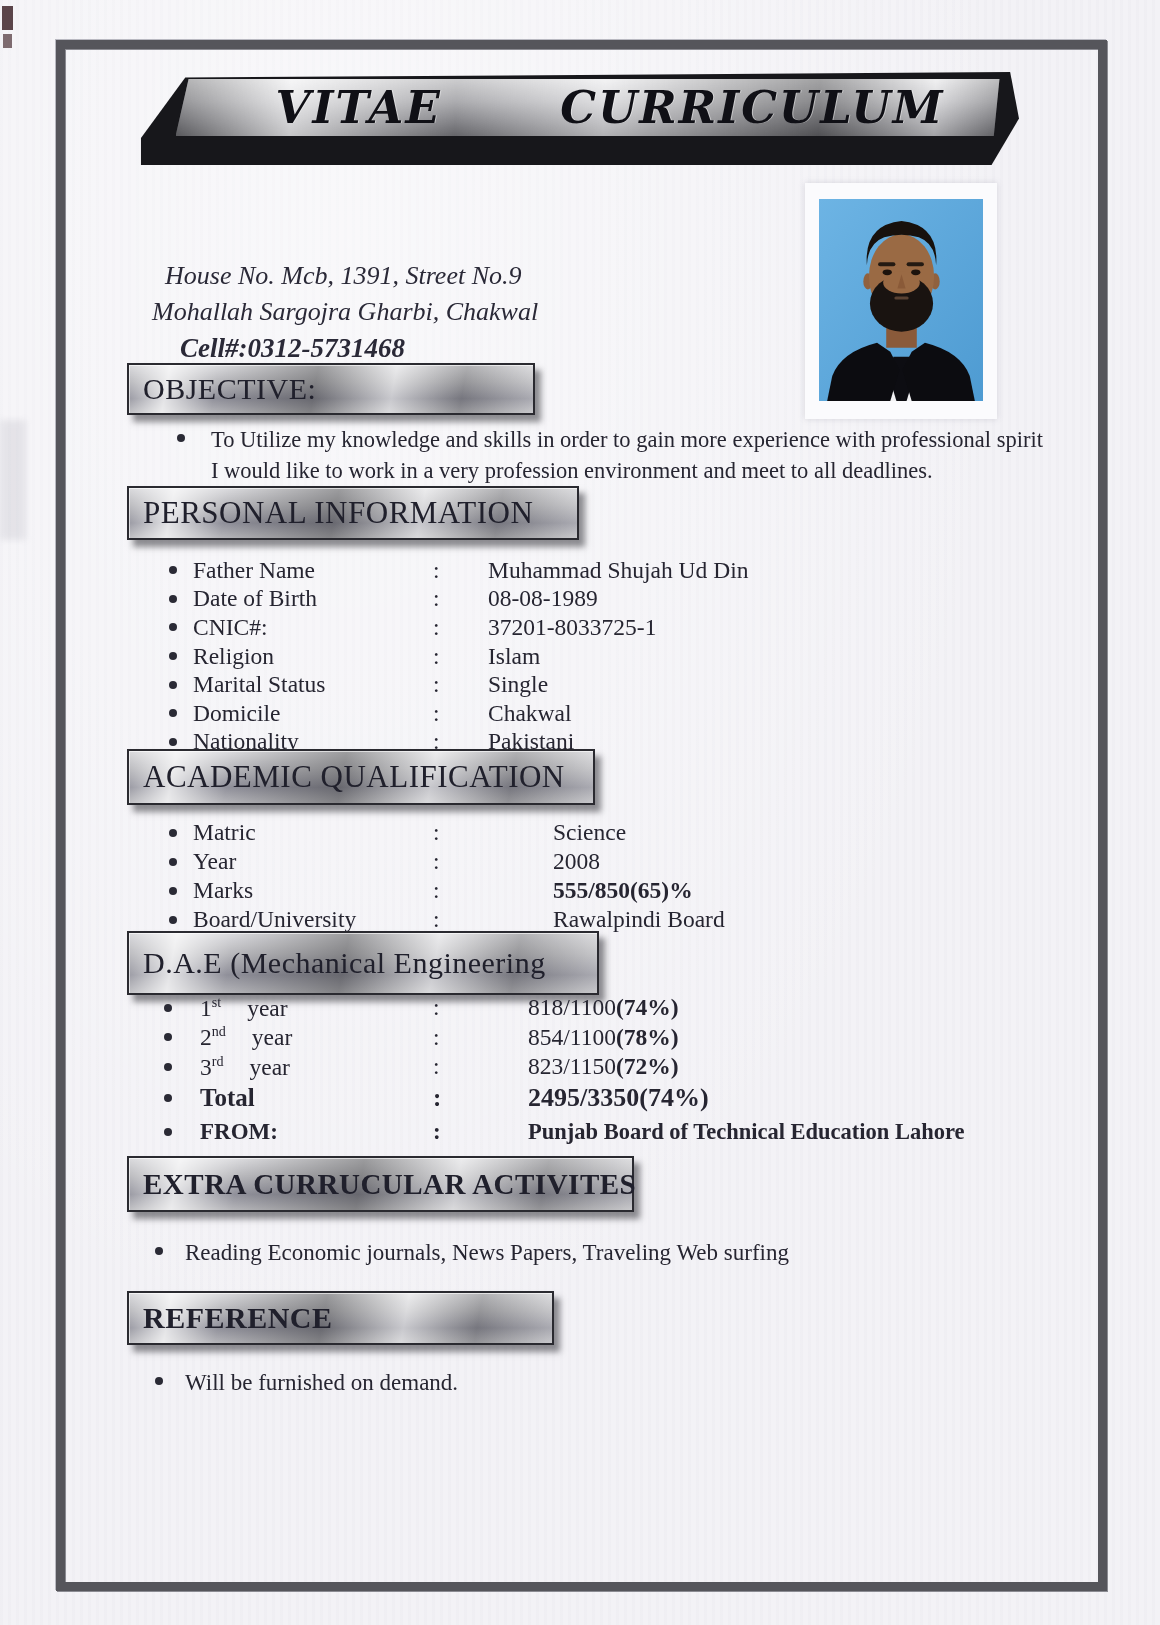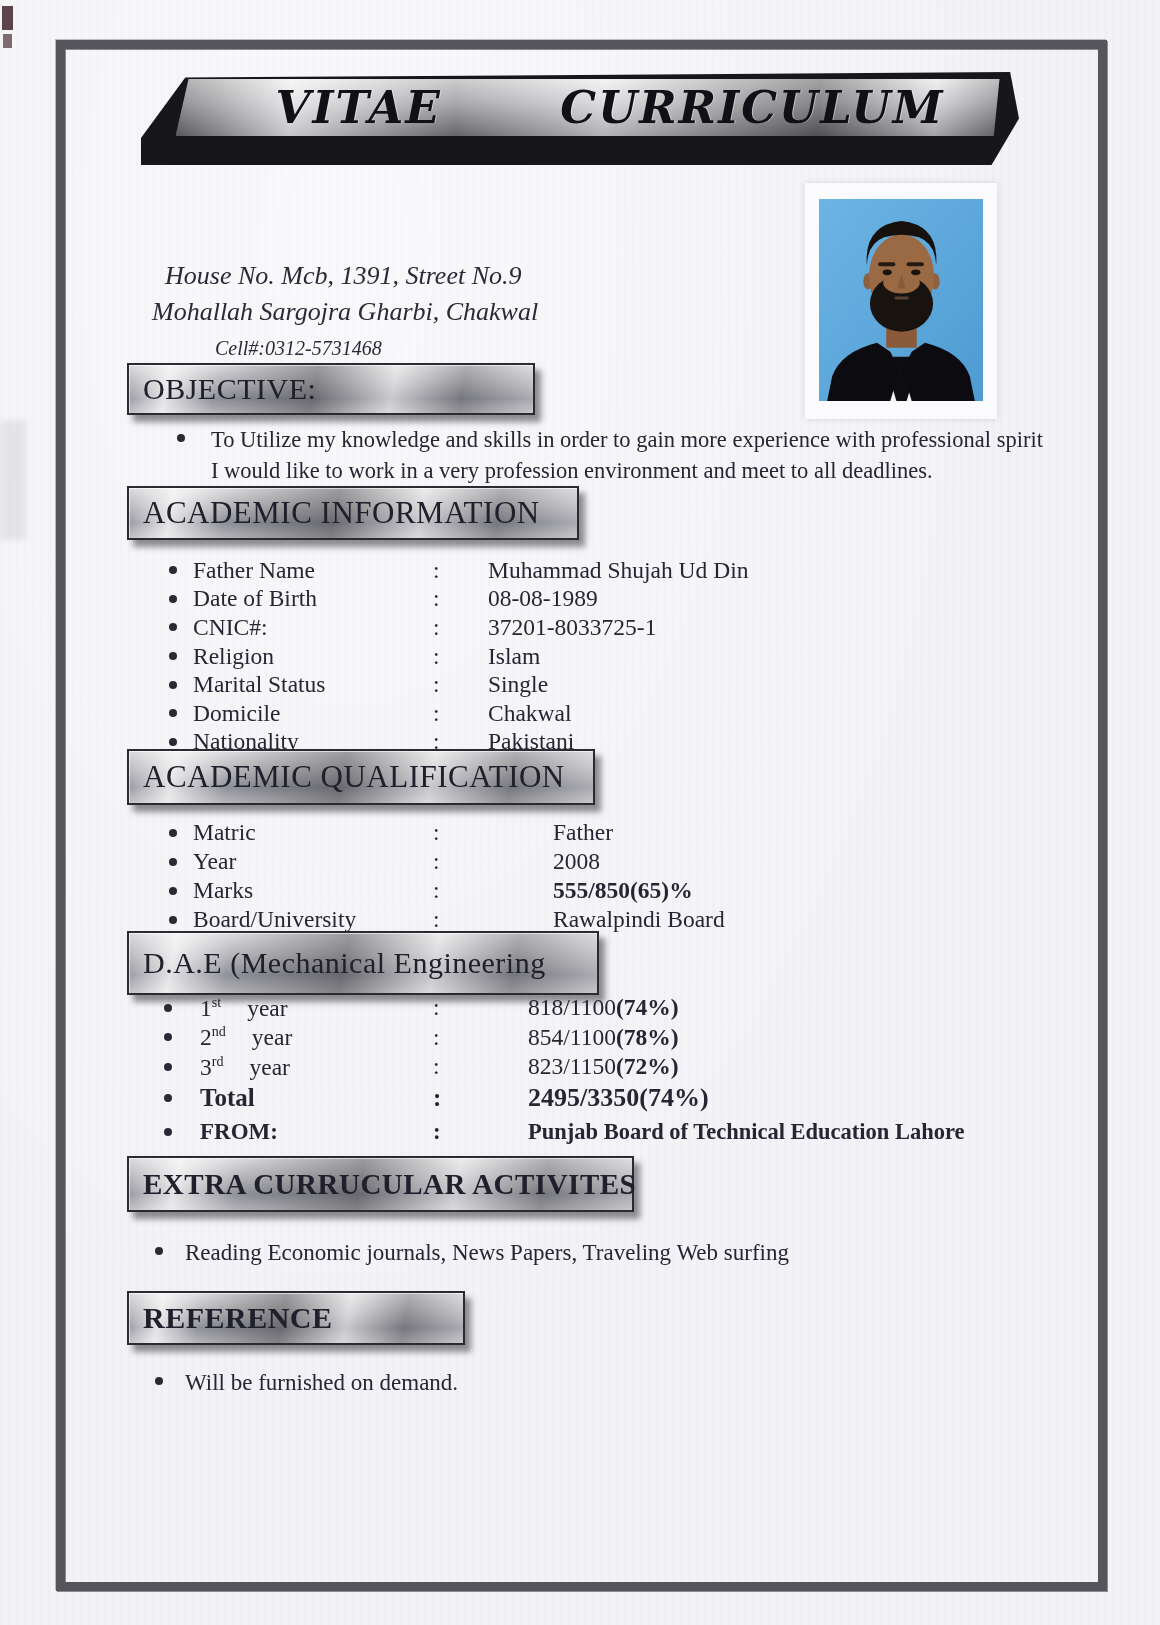--- a/index.html
+++ b/index.html
@@ -51,21 +51,21 @@
     display:inline-block; font-size:36px; font-weight:bold; font-style:italic;
     letter-spacing:1px; color:#1d1c2a;
   }
   .name-underline{
     height:8px; margin-top:3px;
     border-top:1px solid #26262e; border-bottom:1px solid #26262e;
     background:repeating-linear-gradient(90deg, #26262e 0 2px, transparent 2px 5px);
   }
   .addr{position:absolute; left:152px; top:258px; font-style:italic; font-size:26px; line-height:36px; color:#2a2937;}
   .addr-1{margin-left:13px;}
-  .addr-cell{margin-left:63px; font-weight:normal; font-size:20px;}
+  .addr-cell{margin-left:28px; font-weight:bold; font-size:27px;}
 
   
   .photo{
     position:absolute; left:805px; top:183px; width:192px; height:236px;
     background:#fbfbfd; box-sizing:border-box; padding:16px 14px 18px 14px;
     box-shadow:0 0 6px rgba(120,120,140,.25);
   }
   .photo svg{width:100%; height:100%; display:block;}
 
   
@@ -76,21 +76,21 @@
       linear-gradient(180deg, #dadadd 0%, #b8b8bc 35%, #90909a 70%, #b6b6ba 100%);
     box-shadow:6px 7px 6px rgba(35,35,42,.5), inset 1px 1px 0 rgba(255,255,255,.6);
     display:flex; align-items:center; padding-left:14px;
     font-size:31px; letter-spacing:.5px; white-space:nowrap;
   }
   .bar-objective {left:127px; top:363px; width:408px; height:52px; font-size:30px;}
   .bar-personal  {left:127px; top:486px; width:452px; height:54px;}
   .bar-academic  {left:127px; top:749px; width:468px; height:56px;}
   .bar-dae       {left:127px; top:931px; width:472px; height:64px; font-size:30px;}
   .bar-extra     {left:127px; top:1156px; width:507px; height:56px; font-weight:bold; font-size:29px;}
-  .bar-reference {left:127px; top:1291px; width:338px; height:54px; font-weight:bold; font-size:30px;}
+  .bar-reference {left:127px; top:1291px; width:427px; height:54px; font-weight:bold; font-size:30px;}
 
   
   .para{position:absolute; display:flex; font-size:22.5px; line-height:31px; color:#262531;}
   .dot{flex:none; width:8px; height:8px; border-radius:50%; background:#2a2a35; margin-top:10px;}
   .para-objective{left:156px; top:424px; width:900px;}
   .para-objective .dot{margin-left:21px; margin-right:26px;}
   .para-objective .para-text{width:845px;}
   .para-extra{left:150px; top:1237px; width:860px; font-size:23px;}
   .para-extra .dot{margin-left:5px; margin-right:22px;}
   .para-reference{left:150px; top:1367px; width:700px; font-size:23px;}
@@ -170,21 +170,21 @@
       <path d="M81,75 L85,89 L77,89 Z" fill="#8a5a38"></path>
     </svg>
   </div>
 
   <div class="bar bar-objective">OBJECTIVE:</div>
   <div class="para para-objective">
     <span class="dot"></span>
     <span class="para-text">To Utilize my knowledge and skills in order to gain more experience with professional spirit I would like to work in a very profession environment and meet to all deadlines.</span>
   </div>
 
-  <div class="bar bar-personal">ACADEMIC INFORMATION</div>
+  <div class="bar bar-personal">PERSONAL INFORMATION</div>
   <div class="rows rows-personal">
 
   <div class="row">
         <span class="blt"></span>
         <span class="lab"><span>Father Name</span></span>
         <span class="col">:</span>
         <span class="val"><span>Muhammad Shujah Ud Din</span></span>
       </div>
       <div class="row">
         <span class="blt"></span>
@@ -224,21 +224,21 @@
       </div>
     </div>
 
   <div class="bar bar-academic">ACADEMIC QUALIFICATION</div>
   <div class="rows rows-academic">
 
   <div class="row">
         <span class="blt"></span>
         <span class="lab"><span>Matric</span></span>
         <span class="col">:</span>
-        <span class="val"><span>Father</span></span>
+        <span class="val"><span>Science</span></span>
       </div>
       <div class="row">
         <span class="blt"></span>
         <span class="lab"><span>Year</span></span>
         <span class="col">:</span>
         <span class="val"><span>2008</span></span>
       </div>
       <div class="row">
         <span class="blt"></span>
         <span class="lab"><span>Marks</span></span>

